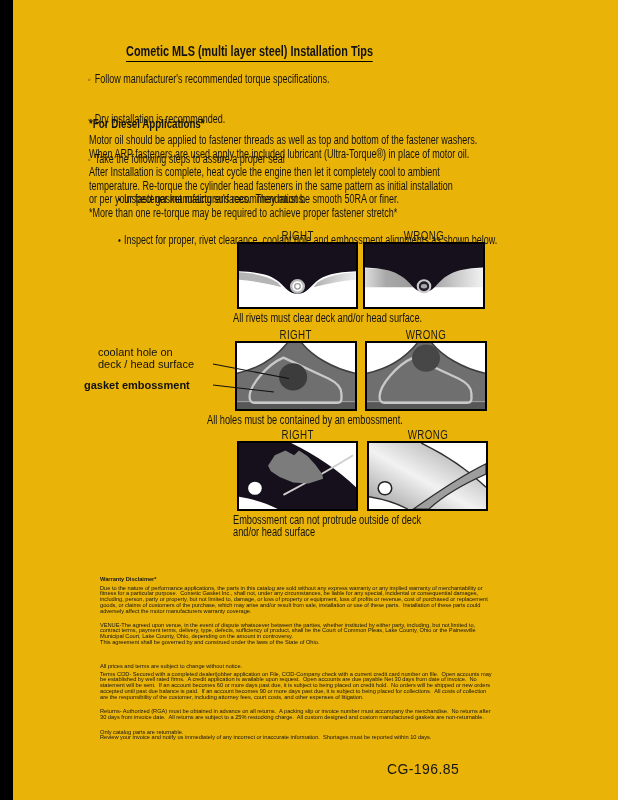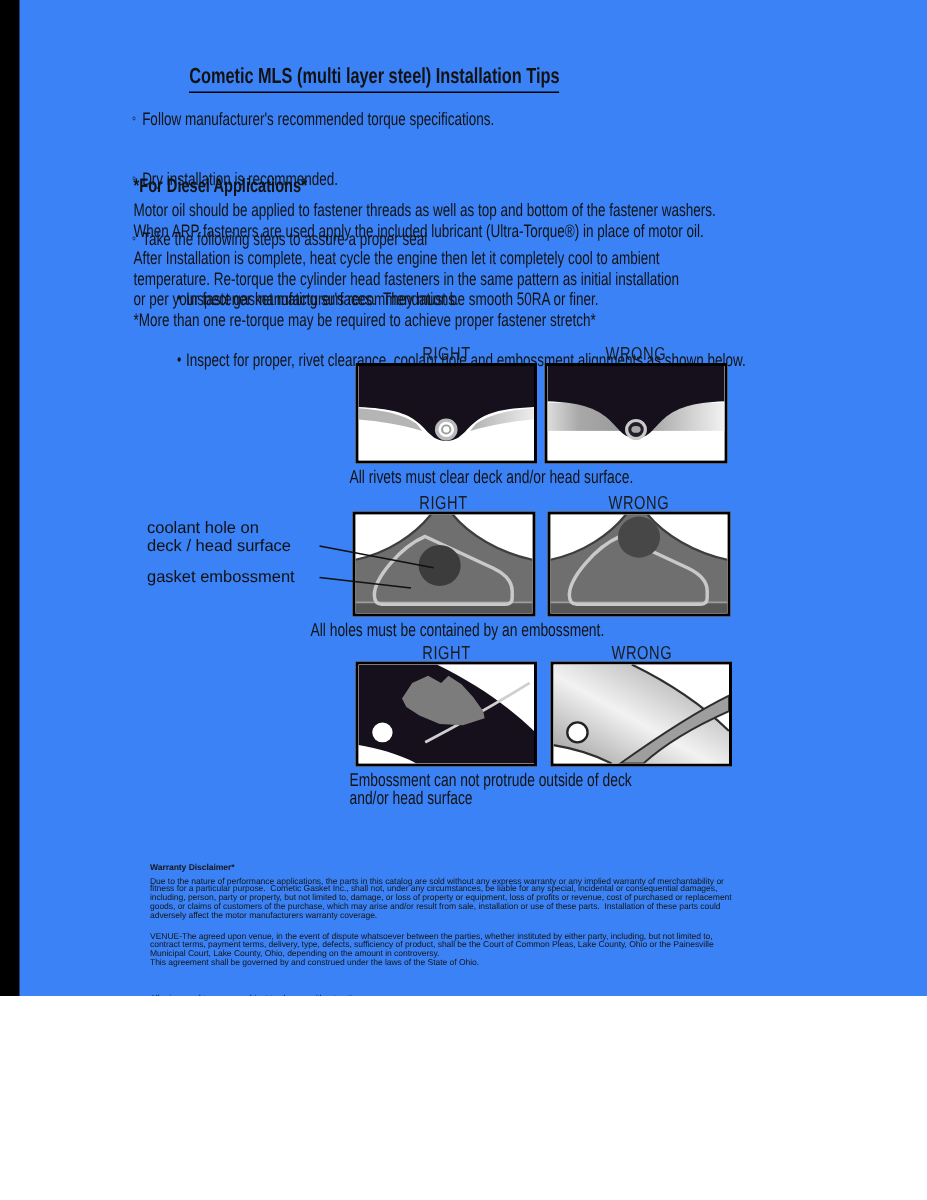--- a/index.html
+++ b/index.html
@@ -1,16 +1,16 @@
 <!DOCTYPE html>
 <html><head>
 <meta charset="utf-8">
 <style>
   html,body{margin:0;padding:0;background:#ffffff;}
-  #page{position:relative;width:618px;height:664px;background:#3b82f6;overflow:hidden;
+  #page{position:relative;width:618px;height:800px;background:#eab308;overflow:hidden;
         font-family:"Liberation Sans","DejaVu Sans",sans-serif;color:#121212;}
   .abs{position:absolute;}
   .cond{transform:scaleX(.75);transform-origin:0 0;white-space:pre;}
   
   .doc-title{font-size:14.5px;font-weight:bold;}
   .doc-title .tt{border-bottom:1.7px solid #000;padding-bottom:1.5px;display:inline-block;}
   
   .blist{font-size:12px;line-height:13.4px;}
   .li{display:flex;}
   .li .mk{width:9px;flex:none;font-size:10px;line-height:13.4px;}
@@ -115,21 +115,21 @@
           <circle cx="60.5" cy="45" r="6.4" fill="#241d2b" stroke="#c9c9c9" stroke-width="2.2"></circle>
           <ellipse cx="60.5" cy="45" rx="3.2" ry="2.4" fill="#a8a8a8"></ellipse>
         </svg>
       </div>
     </div>
   </div>
   <div class="abs cond cap" style="left:233px;top:313px;">All rivets must clear deck and/or head surface.</div>
 
   <div class="abs sidelabel" style="left:98px;top:346px;width:112px;">coolant hole on
 deck / head surface</div>
-  <div class="abs sidelabel" style="left:98px;top:379px;width:112px;">gasket embossment</div>
+  <div class="abs sidelabel" style="left:84px;top:379px;width:112px;font-weight:bold;">gasket embossment</div>
 
   <div class="pair" style="left:235px;top:330px;">
     <div class="dcol" style="width:122px;margin-right:8px;">
       <div class="rw">RIGHT</div>
       <div class="dbox">
         <svg width="118" height="66" viewBox="0 0 122 70" preserveAspectRatio="none">
           <rect width="122" height="70" fill="#6f6f6f"></rect>
           <path d="M0,0 H52 C41,14 23,27 0,32 Z" fill="#ffffff"></path>
           <path d="M122,0 H67 C78,14 99,27 122,32 Z" fill="#ffffff"></path>
           <path d="M52,0 C41,14 23,27 0,32" stroke="#3e3e3e" stroke-width="1.6" fill="none"></path>

